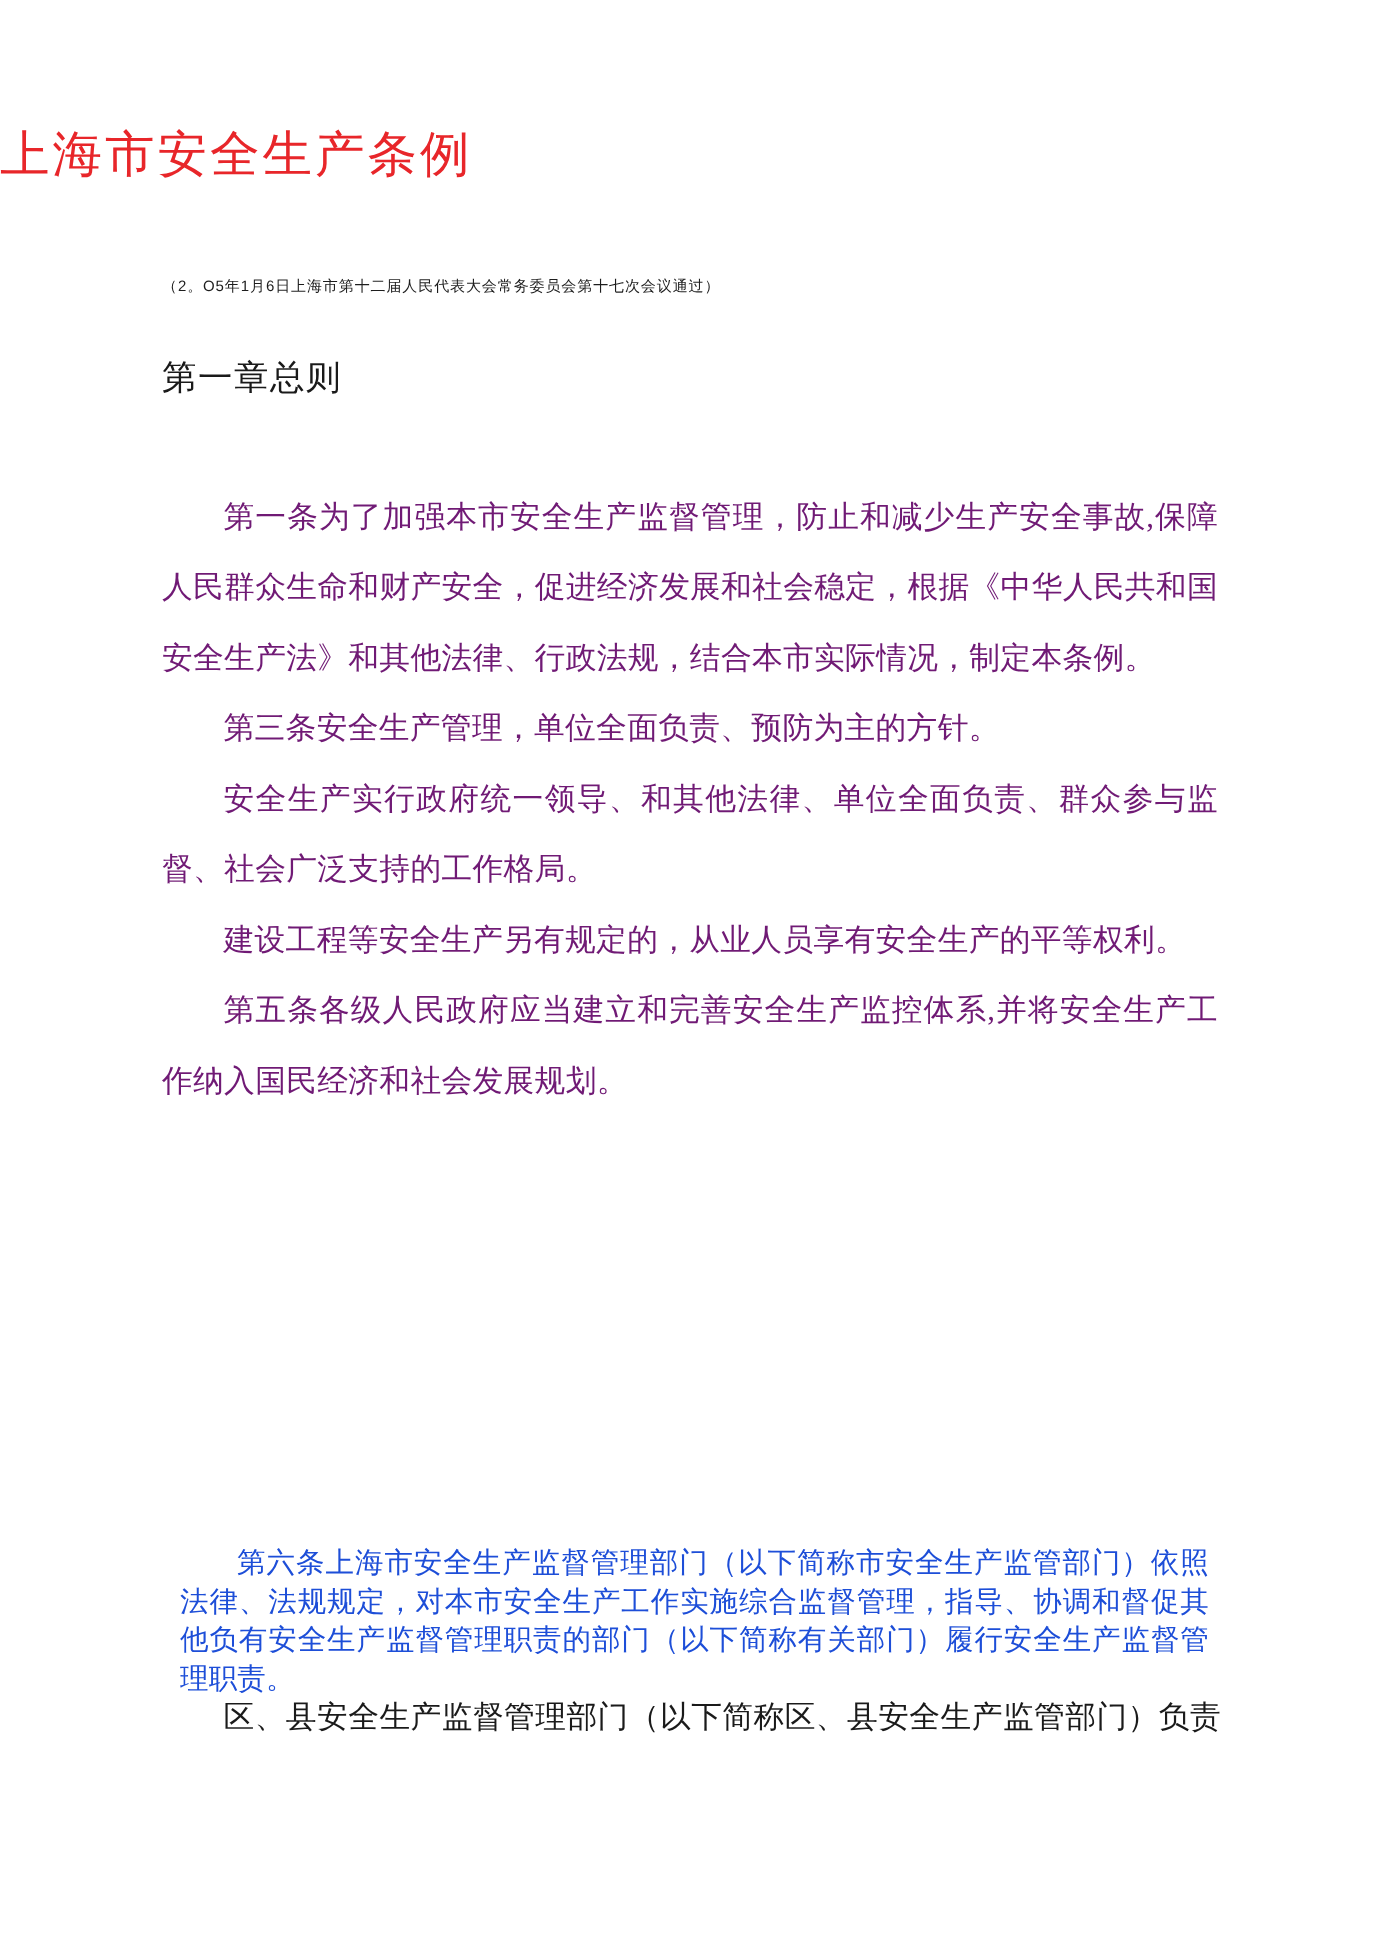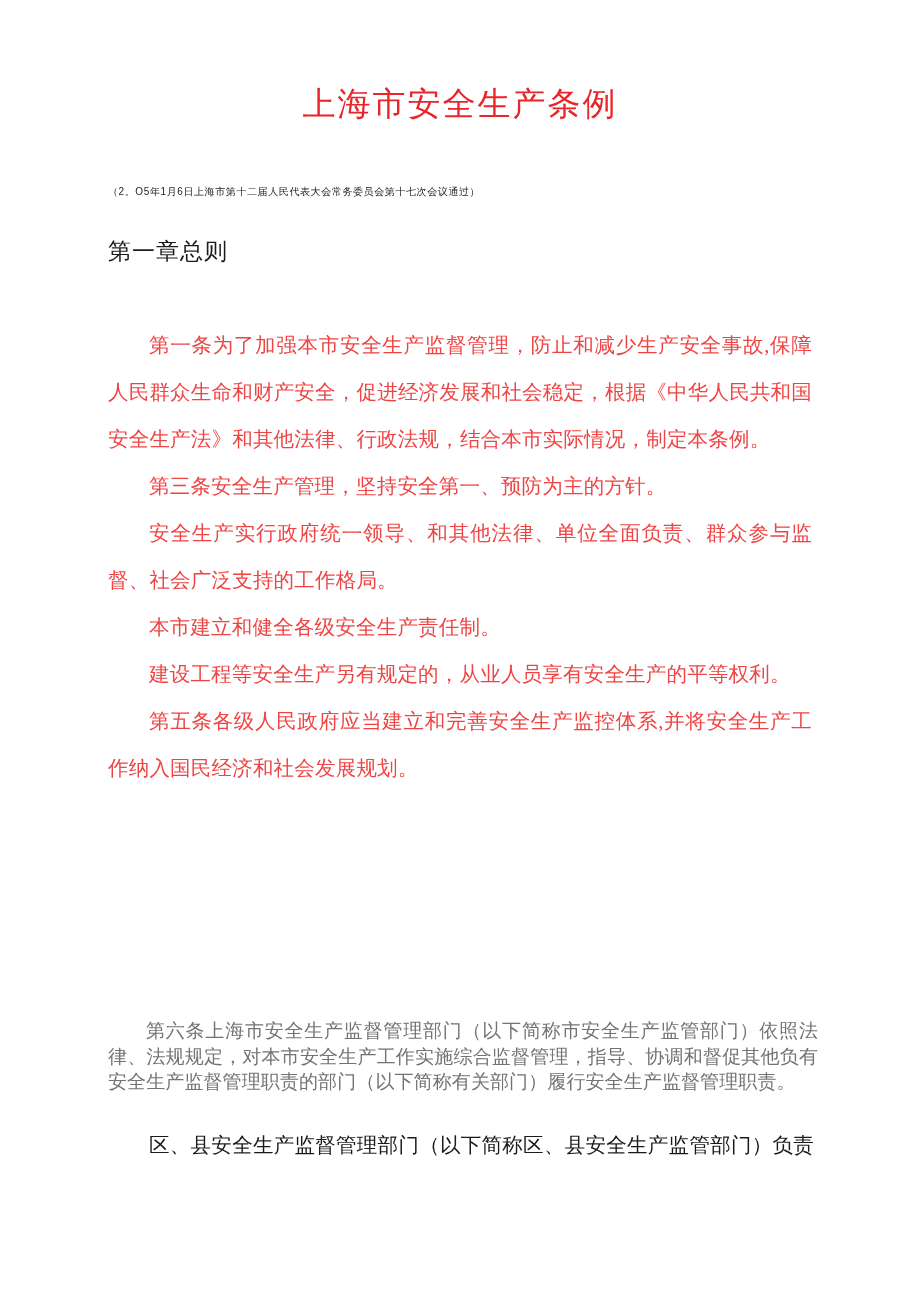--- a/index.html
+++ b/index.html
@@ -26,21 +26,21 @@
     height: 1301px;
     background: #ffffff;
   }
 
   
   .doc-title {
     position: absolute;
     left: 0;
     top: 82px;
     width: 920px;
-    text-align: center;
+    text-align: left;
     font-size: 33px;
     line-height: 44px;
     letter-spacing: 2px;
     font-weight: 400;
     color: #e8262a;
     font-family: "Liberation Serif", "DejaVu Serif", serif;
     white-space: nowrap;
   }
 
   
@@ -77,40 +77,40 @@
     width: 704px;
   }
   .para {
     font-size: 20.5px;
     line-height: 47px;
     letter-spacing: 0.2px;
     text-align: justify;
     text-justify: inter-ideograph;
     text-indent: 41px;
     margin: 0;
-    color: #ef4444;
+    color: #701a75;
     word-break: break-all;
   }
 
   
   .tight-block {
     position: absolute;
     left: 108px;
     top: 1018px;
     width: 710px;
   }
   .para-tight {
     font-size: 19px;
     line-height: 25.5px;
     letter-spacing: 0.1px;
     text-align: justify;
     text-justify: inter-ideograph;
     text-indent: 38px;
-    margin: 0;
-    color: #737373;
+    margin: 12px;
+    color: #1d4ed8;
     word-break: break-all;
     font-family: "Liberation Sans", "DejaVu Sans", sans-serif;
   }
 
   
   .trail-block {
     position: absolute;
     left: 108px;
     top: 1122px;
     width: 706px;
@@ -135,23 +135,22 @@
 <div class="page">
 
   <div class="doc-title" style="color: rgb(232, 38, 42);">上海市安全生产条例</div>
 
   <div class="doc-subtitle">（2。O5年1月6日上海市第十二届人民代表大会常务委员会第十七次会议通过）</div>
 
   <div class="chapter-heading">第一章总则</div>
 
   <div class="body-block">
     <p class="para">第一条为了加强本市安全生产监督管理，防止和减少生产安全事故,保障人民群众生命和财产安全，促进经济发展和社会稳定，根据《中华人民共和国安全生产法》和其他法律、行政法规，结合本市实际情况，制定本条例。</p>
-    <p class="para">第三条安全生产管理，坚持安全第一、预防为主的方针。</p>
+    <p class="para">第三条安全生产管理，单位全面负责、预防为主的方针。</p>
     <p class="para">安全生产实行政府统一领导、和其他法律、单位全面负责、群众参与监督、社会广泛支持的工作格局。</p>
-    <p class="para">本市建立和健全各级安全生产责任制。</p>
     <p class="para">建设工程等安全生产另有规定的，从业人员享有安全生产的平等权利。</p>
     <p class="para">第五条各级人民政府应当建立和完善安全生产监控体系,并将安全生产工作纳入国民经济和社会发展规划。</p>
   </div>
 
   <div class="tight-block">
     <p class="para-tight">第六条上海市安全生产监督管理部门（以下简称市安全生产监管部门）依照法律、法规规定，对本市安全生产工作实施综合监督管理，指导、协调和督促其他负有安全生产监督管理职责的部门（以下简称有关部门）履行安全生产监督管理职责。</p>
   </div>
 
   <div class="trail-block">
     <p class="para-trail">区、县安全生产监督管理部门（以下简称区、县安全生产监管部门）负责本</p>

